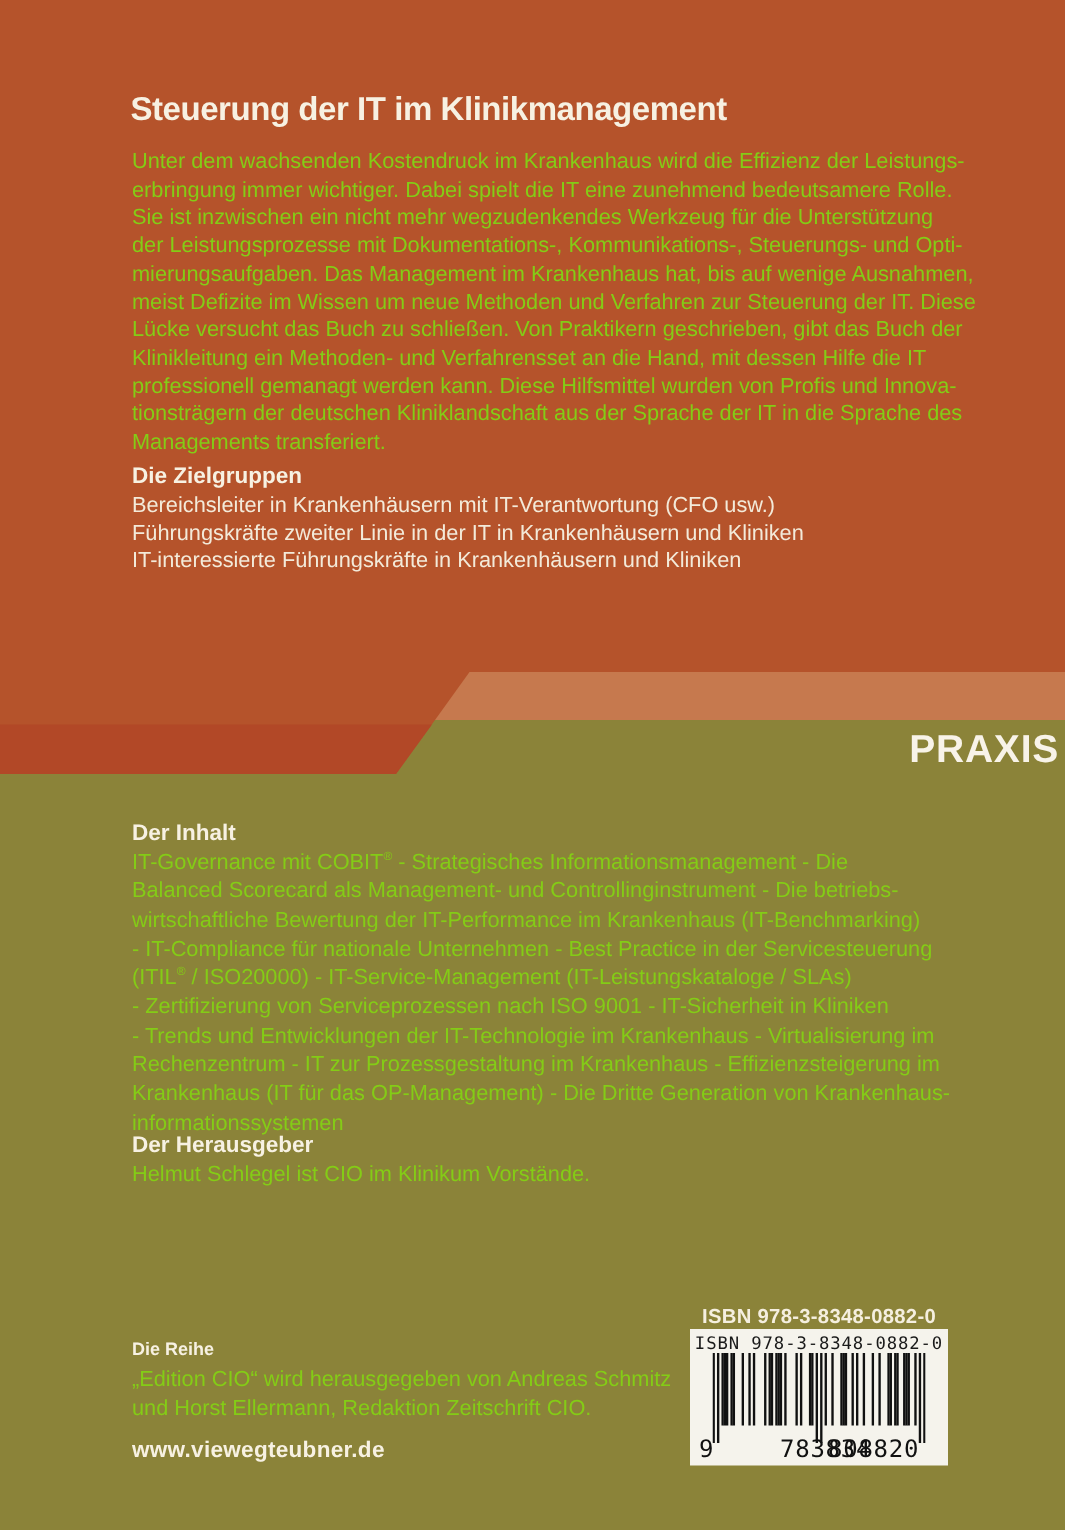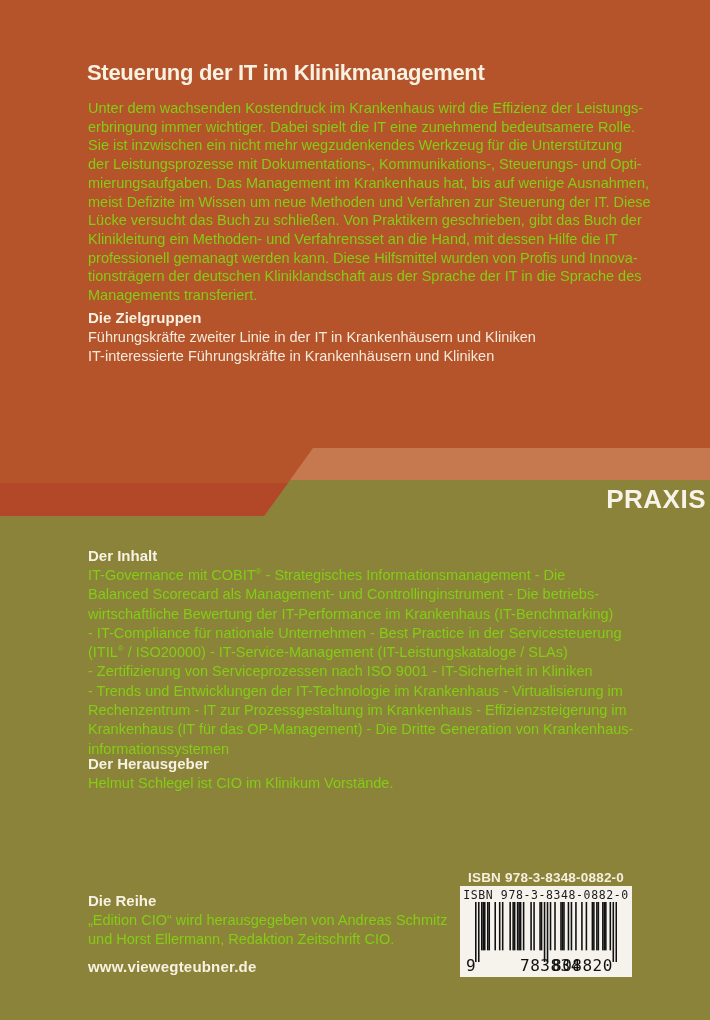--- a/index.html
+++ b/index.html
@@ -21,21 +21,21 @@
 
   .title   { left:87px; top:60px;  font-size:22px; line-height:26px; font-weight:bold; letter-spacing:-0.3px; color:#f7f1e2; }
   .intro   { left:88px; top:99px;  width:616px; font-size:14.5px; line-height:18.7px; }
   .tg-head { left:88px; top:309px; font-size:15px; }
   .tg-list { position:absolute; left:88px; top:328px; color:#f3ead9; font-size:14.5px; line-height:18.5px; }
   .praxis  { position:absolute; right:36px; top:486px; font-size:26px; line-height:26px; font-weight:bold; letter-spacing:.5px; color:#f8f3e8; }
   .in-head { left:88px; top:547px; font-size:15px; }
   .in-text { left:88px; top:566px; width:616px; font-size:14.5px; line-height:19.3px; }
   .hg-head { left:88px; top:755px; font-size:15px; }
   .hg-text { left:88px; top:774px; width:600px; font-size:14.5px; line-height:19px; }
-  .rh-head { left:88px; top:892px; font-size:15px; }
+  .rh-head { left:88px; top:892px; font-size:12px; }
   .rh-text { left:88px; top:911px; width:420px; font-size:14.5px; line-height:19px; }
   .website { left:88px; top:958px; font-size:15px; font-weight:bold; letter-spacing:.2px; color:#f7f1e2; }
 
   sup.reg { font-size:8px; vertical-align:super; line-height:0; }
 
   .isbn-label { position:absolute; left:460px; top:870px; width:172px; text-align:center;
                 color:#f5efdf; font-size:13.5px; font-weight:600; letter-spacing:.2px; white-space:nowrap; }
   .bc-box  { position:absolute; left:460px; top:886px; width:172px; height:91px; background:#f5f3ec; }
   .bc-isbn { position:absolute; left:0; top:2px; width:100%; text-align:center;
              font-family:"DejaVu Sans Mono", monospace; font-size:11.5px; letter-spacing:.6px;
@@ -68,20 +68,21 @@
 mierungsaufgaben. Das Management im Krankenhaus hat, bis auf wenige Ausnahmen,
 meist Defizite im Wissen um neue Methoden und Verfahren zur Steuerung der IT. Diese
 Lücke versucht das Buch zu schließen. Von Praktikern geschrieben, gibt das Buch der
 Klinikleitung ein Methoden- und Verfahrensset an die Hand, mit dessen Hilfe die IT
 professionell gemanagt werden kann. Diese Hilfsmittel wurden von Profis und Innova-
 tionsträgern der deutschen Kliniklandschaft aus der Sprache der IT in die Sprache des
 Managements transferiert.</div>
 
   <div class="txt h tg-head">Die Zielgruppen</div>
   <div class="tg-list">
+      <div>Bereichsleiter in Krankenhäusern mit IT-Verantwortung (CFO usw.)</div>
       <div>Führungskräfte zweiter Linie in der IT in Krankenhäusern und Kliniken</div>
       <div>IT-interessierte Führungskräfte in Krankenhäusern und Kliniken</div>
     </div>
 
   <div class="praxis">PRAXIS</div>
 
   <div class="txt h in-head">Der Inhalt</div>
   <div class="txt in-text">IT-Governance mit COBIT<sup class="reg">®</sup> - Strategisches Informationsmanagement - Die
 Balanced Scorecard als Management- und Controllinginstrument - Die betriebs-
 wirtschaftliche Bewertung der IT-Performance im Krankenhaus (IT-Benchmarking)

